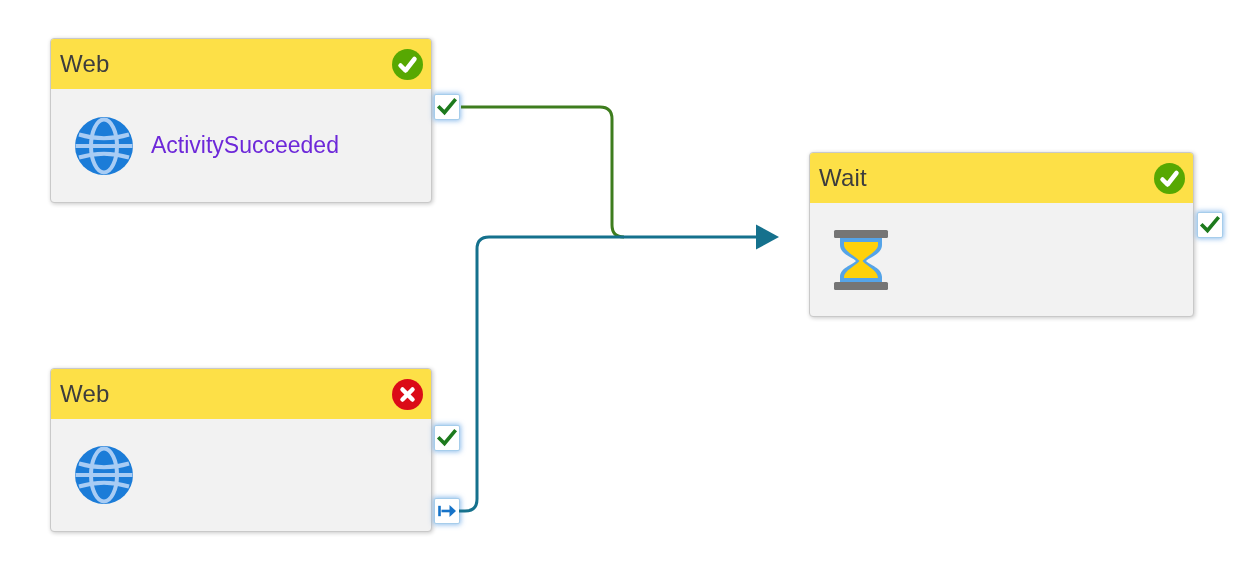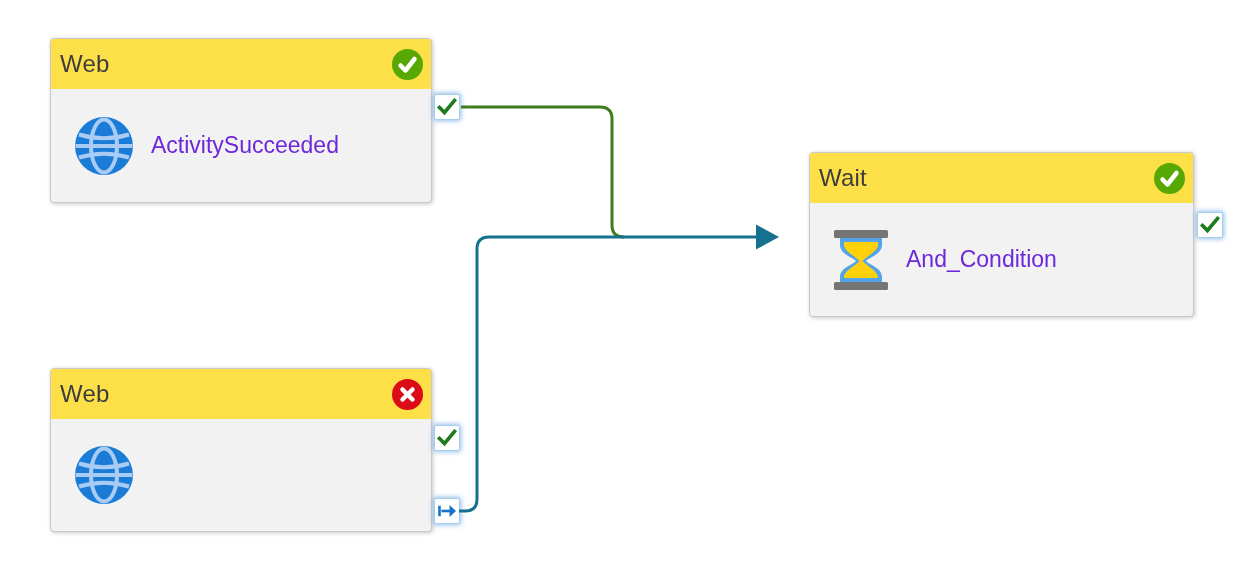--- a/index.html
+++ b/index.html
@@ -179,21 +179,20 @@
     </div>
     <div class="node-body">
       <span class="activity-icon">
         <svg width="58" height="60" viewBox="0 0 58 60">
           <path d="M8,8 H50 V15 C50,24 38,27 34,31 C38,35 50,38 50,47 V52 H8 V47 C8,38 20,35 24,31 C20,27 8,24 8,15 Z" fill="#55A4E8"></path>
           <path d="M12,12 H46 V15 C46,21 35,26 30.5,31 C35,36 46,41 46,48 H12 V47 C12,41 23,36 27.5,31 C23,26 12,21 12,15 Z" fill="#FFD10A"></path>
           <rect x="2" y="0" width="54" height="8" rx="1.5" fill="#757575"></rect>
           <rect x="2" y="52" width="54" height="8" rx="1.5" fill="#757575"></rect>
         </svg>
       </span>
-      <span class="node-name">And_Condition</span>
     </div>
     <div class="port" style="top:59px; right:-30px;">
       <svg width="24" height="24" viewBox="0 0 24 24">
         <path d="M4.5,12.5 L9.5,17.5 L19.5,5.5" fill="none" stroke-width="3.6" stroke-linecap="square" stroke="#1D7A1D"></path>
       </svg>
     </div>
   </div>
 
   <svg class="edges" viewBox="0 0 1245 568">
     <path d="M461,107 H600 Q612,107 612,119 V225 Q612,237 624,237" fill="none" stroke-width="3" stroke="#3E7D1E"></path>

